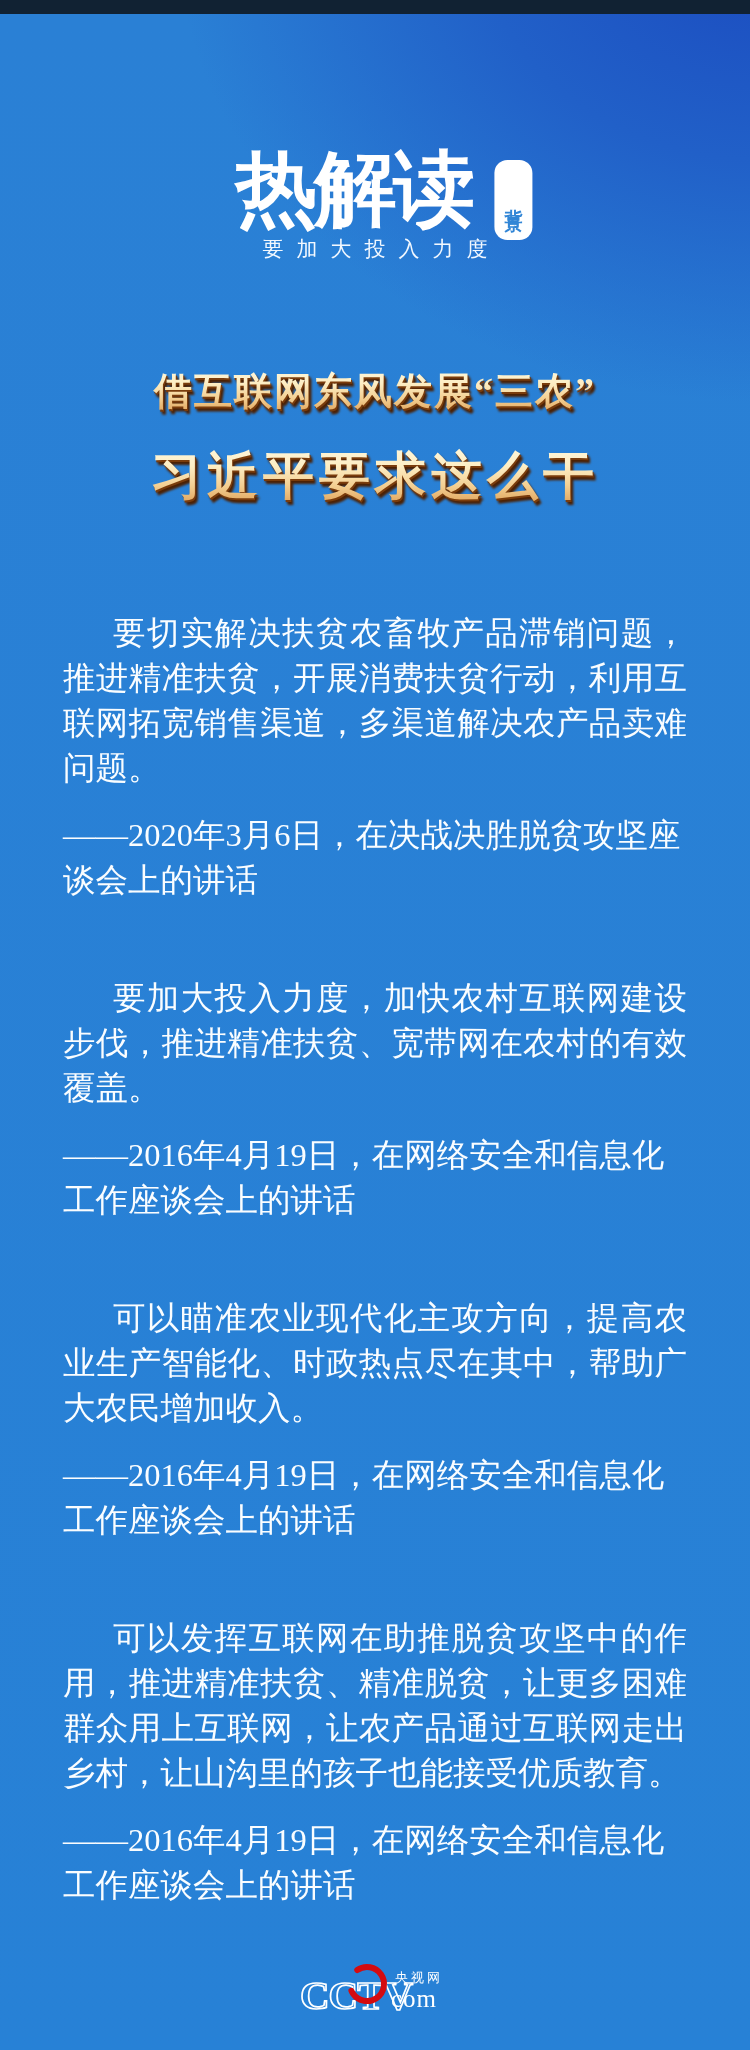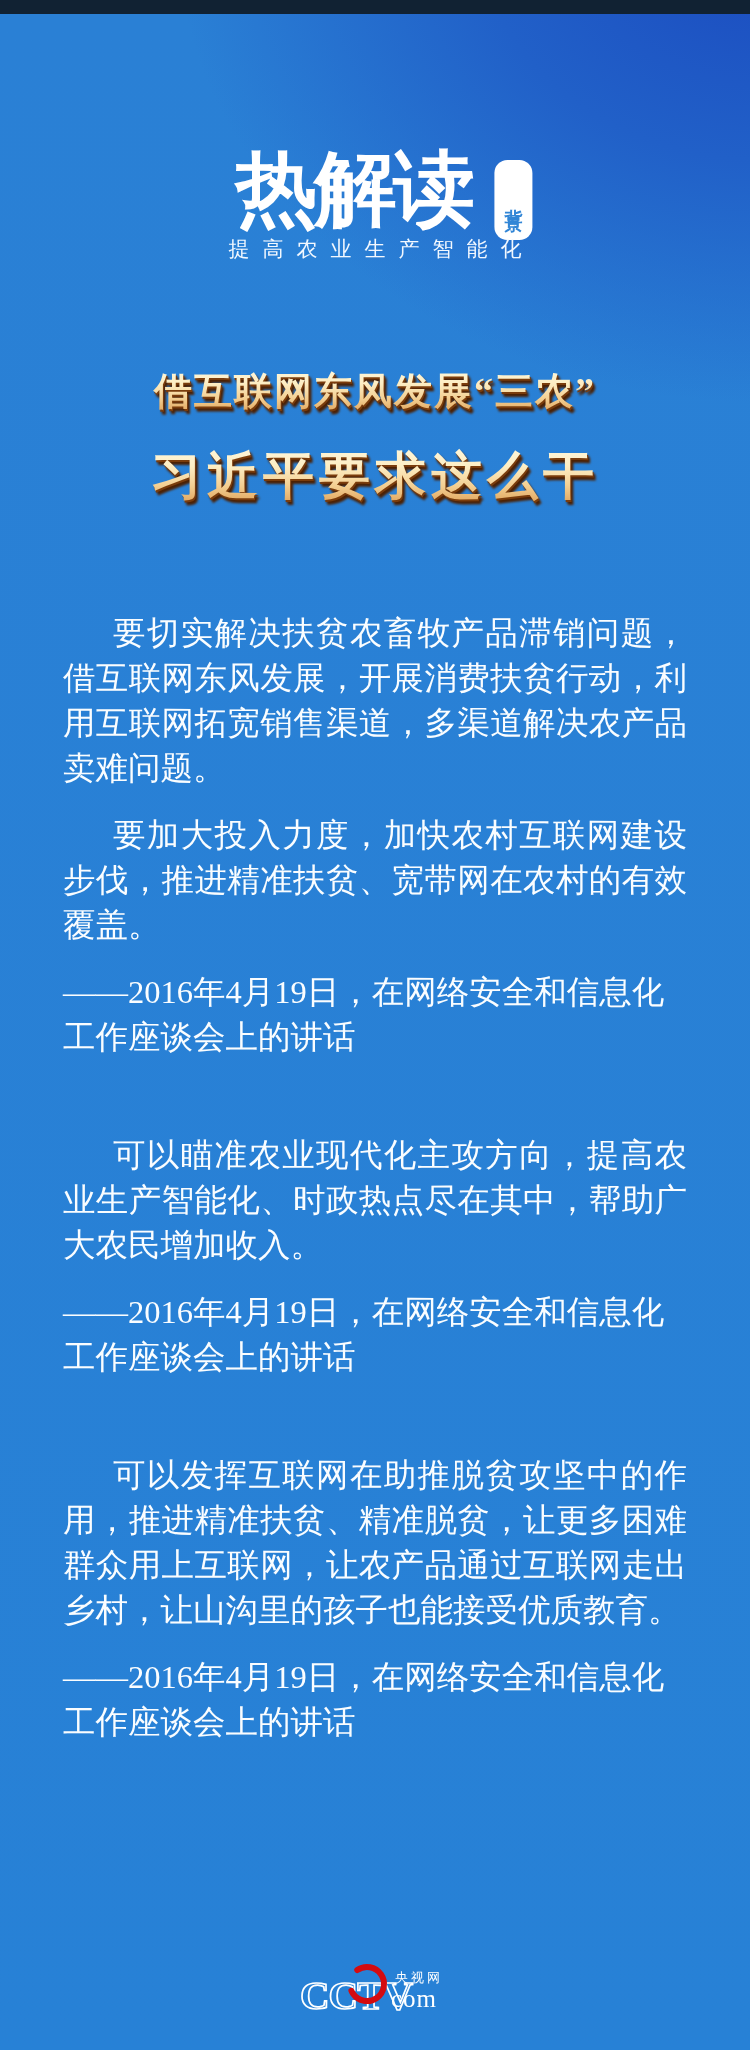--- a/index.html
+++ b/index.html
@@ -93,27 +93,28 @@
 </style>
 </head>
 <body>
 
 <div id="poster">
 
   <div class="logo-row">
     <div class="logo-main">热解读</div>
     <div class="logo-badge">背景</div>
   </div>
-  <div class="tagline">提高农业生产智能化</div>
+  <div class="tagline">要加大投入力度</div>
 
   <div class="title-line title-1">借互联网东风发展“三农”</div>
   <div class="title-line title-2">习近平要求这么干</div>
 
   <div class="quotes">
-    <p class="q-text">要切实解决扶贫农畜牧产品滞销问题，借互联网东风发展，开展消费扶贫行动，利用互联网拓宽销售渠道，多渠道解决农产品卖难问题。</p>
+    <p class="q-text">要切实解决扶贫农畜牧产品滞销问题，推进精准扶贫，开展消费扶贫行动，利用互联网拓宽销售渠道，多渠道解决农产品卖难问题。</p>
+    <p class="q-src">——2020年3月6日，在决战决胜脱贫攻坚座谈会上的讲话</p>
 
     <p class="q-text">要加大投入力度，加快农村互联网建设步伐，推进精准扶贫、宽带网在农村的有效覆盖。</p>
     <p class="q-src">——2016年4月19日，在网络安全和信息化工作座谈会上的讲话</p>
 
     <p class="q-text">可以瞄准农业现代化主攻方向，提高农业生产智能化、时政热点尽在其中，帮助广大农民增加收入。</p>
     <p class="q-src">——2016年4月19日，在网络安全和信息化工作座谈会上的讲话</p>
 
     <p class="q-text">可以发挥互联网在助推脱贫攻坚中的作用，推进精准扶贫、精准脱贫，让更多困难群众用上互联网，让农产品通过互联网走出乡村，让山沟里的孩子也能接受优质教育。</p>
     <p class="q-src">——2016年4月19日，在网络安全和信息化工作座谈会上的讲话</p>
   </div>

